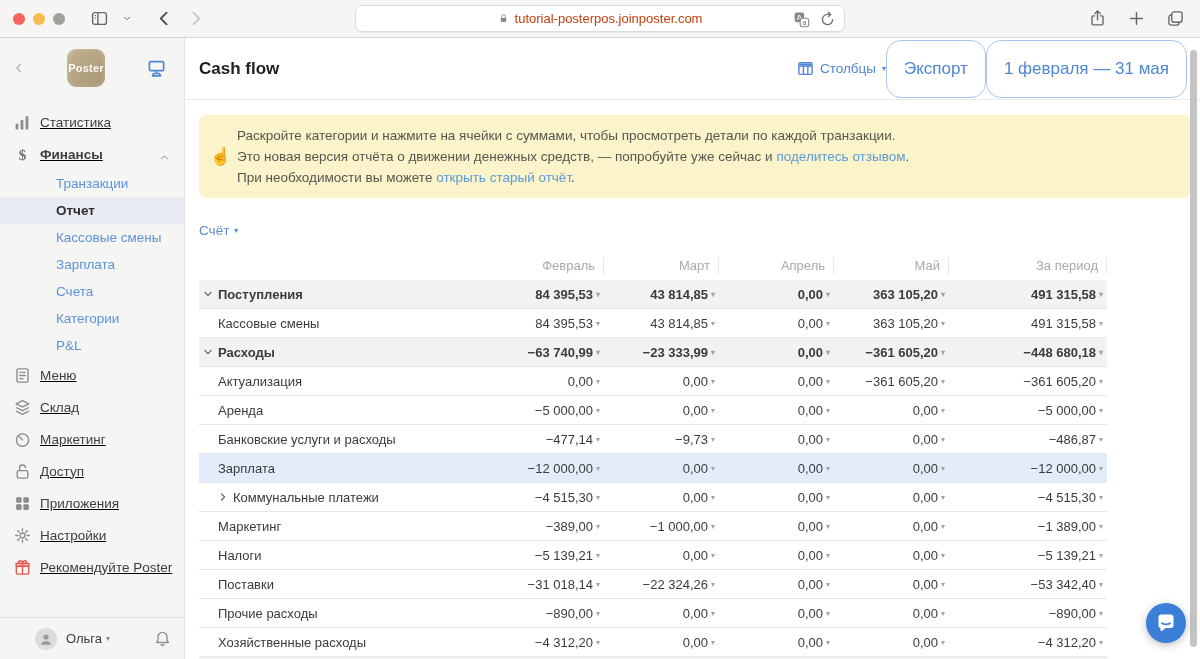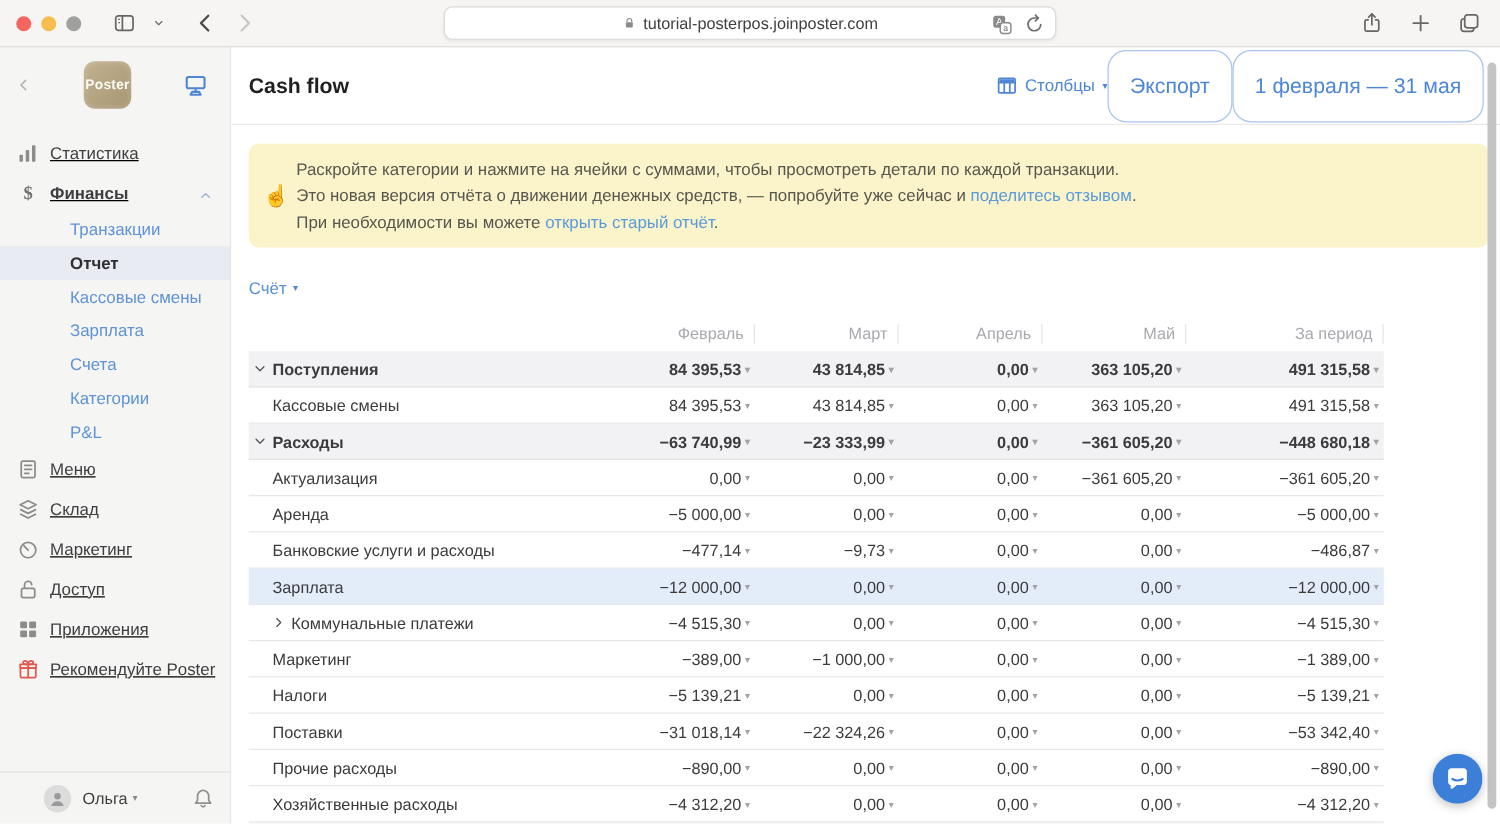--- a/index.html
+++ b/index.html
@@ -11,21 +11,21 @@
     display:flex; align-items:center; position:relative; }
   .traffic { display:flex; gap:8px; margin-left:13px; }
   .light { width:12px; height:12px; border-radius:50%; }
   .light.red{ background:#f5655f; } .light.yellow{ background:#f5bd4e; } .light.gray{ background:#9fa19d; }
   .chrome-btns { display:flex; align-items:center; margin-left:26px; gap:14px; }
   .cicon { width:17px; height:17px; display:inline-flex; }
   .cicon svg { width:100%; height:100%; }
   .urlbar { position:absolute; left:50%; transform:translateX(-50%); width:490px; height:27px;
     background:#fff; border:1px solid #dddcdb; border-radius:7px; box-shadow:0 1px 2px rgba(0,0,0,.05);
     display:flex; align-items:center; justify-content:center; }
-  .urltext { font-size:13px; color:#404040; margin-left:6px; }
+  .urltext { font-size:13px; color:#c2410c; margin-left:6px; }
   .url-right { position:absolute; right:8px; top:5px; display:flex; gap:9px; }
   .chrome-right { position:absolute; right:16px; display:flex; gap:22px; align-items:center; }
 
   
   .app { display:flex; height:621px; }
 
   
   .sidebar { width:185px; background:#f5f5f3; border-right:1px solid #e4e4e2;
     position:relative; flex-shrink:0; }
   .side-top { height:60px; display:flex; align-items:center; }
@@ -293,20 +293,31 @@
                 <rect x="2" y="8.8" width="5.2" height="5.2" rx="1"></rect>
                 <rect x="8.8" y="8.8" width="5.2" height="5.2" rx="1"></rect>
               </g>
             </svg>
           </span>
           <span class="nav-label">Приложения</span>
         </div>
         <div class="nav-item">
           <span class="icon">
             <svg viewBox="0 0 16 16">
+              <g stroke="#8c8c8c" stroke-width="1.3" fill="none" stroke-linecap="round">
+                <circle cx="8" cy="8" r="2.3"></circle>
+                <path d="M8 1.6v2.1M8 12.3v2.1M1.6 8h2.1M12.3 8h2.1M3.5 3.5L5 5M11 11l1.5 1.5M12.5 3.5L11 5M5 11l-1.5 1.5"></path>
+              </g>
+            </svg>
+          </span>
+          <span class="nav-label">Настройки</span>
+        </div>
+        <div class="nav-item">
+          <span class="icon">
+            <svg viewBox="0 0 16 16">
               <g stroke="#e4574e" stroke-width="1.3" fill="none" stroke-linejoin="round">
                 <rect x="2.2" y="6.8" width="11.6" height="7.4" rx="1"></rect>
                 <path d="M2 4.2h12v2.6H2z"></path>
                 <path d="M8 4.2v10"></path>
                 <path d="M8 4.2C8 2.6 6.8 1.6 5.8 1.6c-1 0-1.6.7-1.6 1.4 0 .8.8 1.2 1.8 1.2H8zM8 4.2c0-1.6 1.2-2.6 2.2-2.6 1 0 1.6.7 1.6 1.4 0 .8-.8 1.2-1.8 1.2H8z"></path>
               </g>
             </svg>
           </span>
           <span class="nav-label">Рекомендуйте Poster</span>
         </div>

